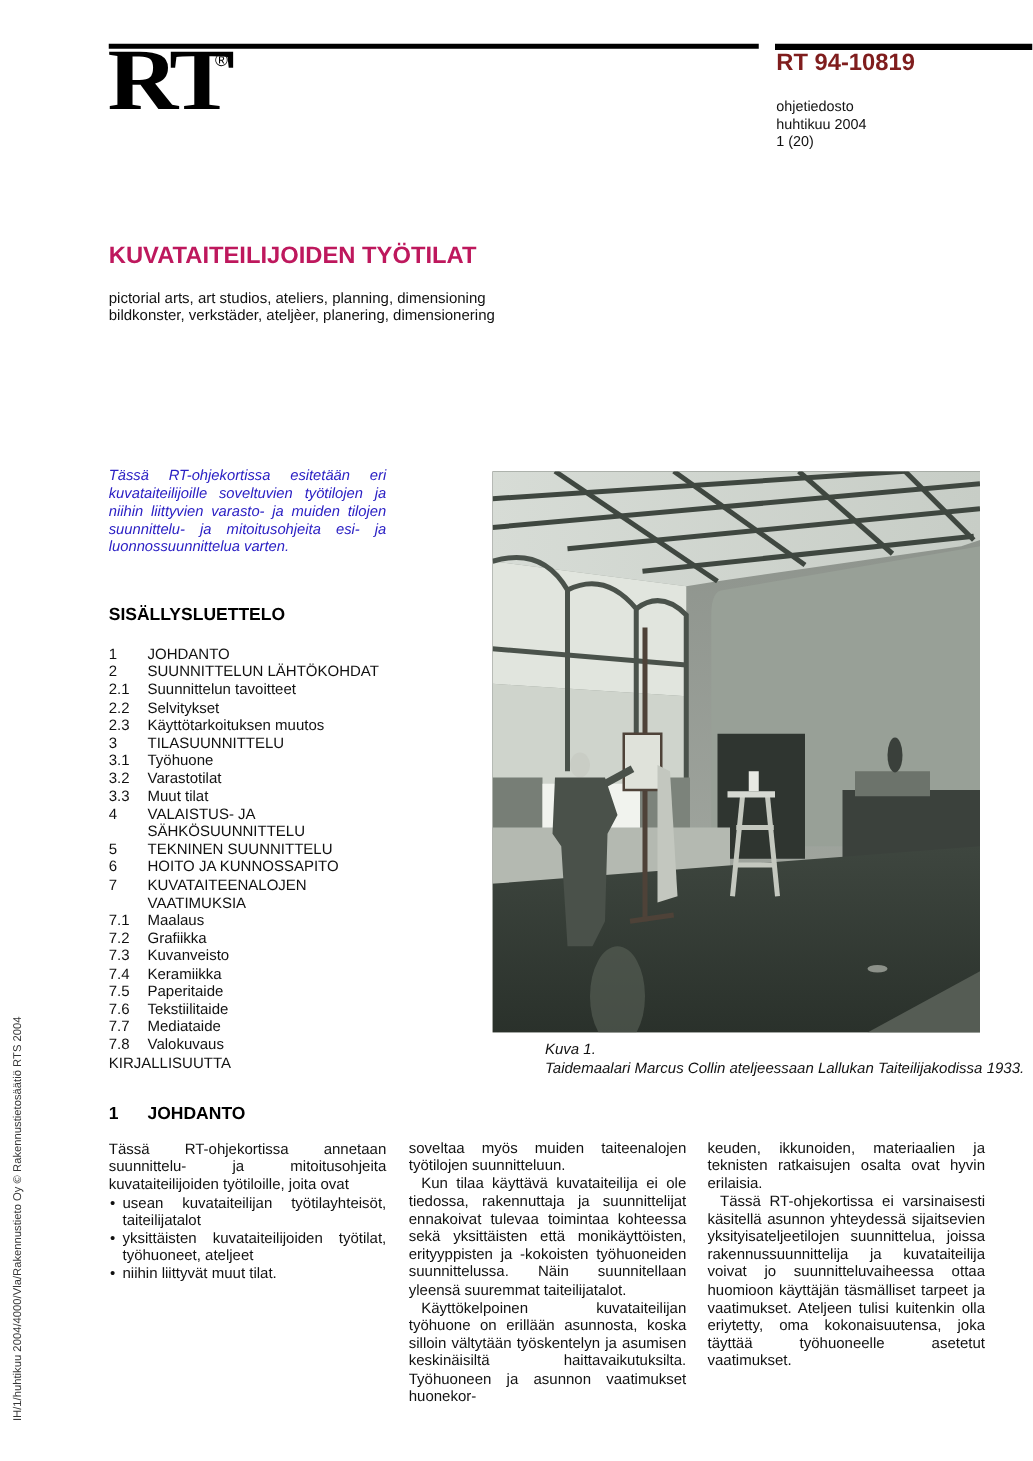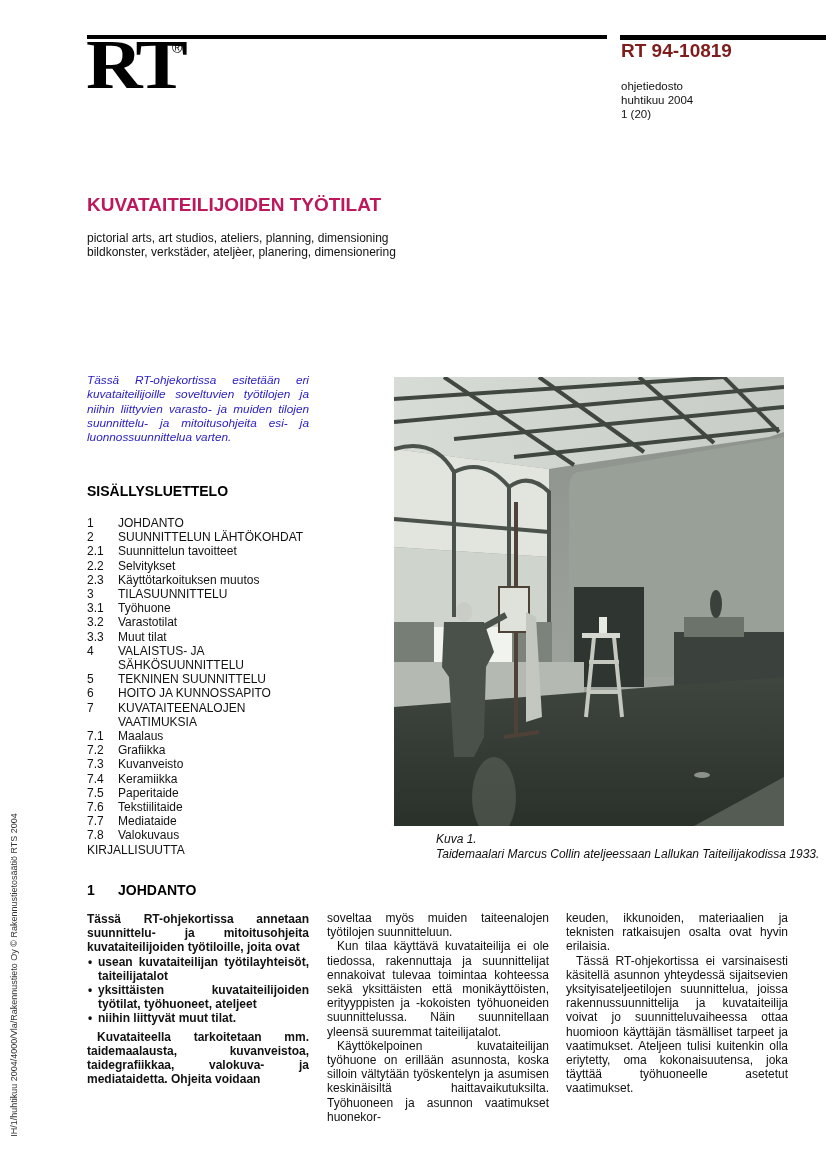--- a/index.html
+++ b/index.html
@@ -39,21 +39,21 @@
 
     .section-heading { left: 87px; top: 882px; font-size: 14px; font-weight: bold; color: #000; display: flex; }
     .section-heading .num { width: 31px; }
 
     .col { top: 912px; width: 222px; font-size: 12px; line-height: 14.2px; color: #111; text-align: justify; }
     .col p { margin: 0; text-indent: 10px; }
     .col p.noindent { text-indent: 0; }
     .col ul { margin: 0; padding: 0; list-style: none; }
     .col li { position: relative; padding-left: 11px; text-align: justify; }
     .col li .bullet { position: absolute; left: 1px; top: 0; }
-    .col1 { left: 87px; font-weight: bold; }
+    .col1 { left: 87px; }
     .col2 { left: 327px; top: 911px; }
     .col3 { left: 566px; top: 911px; }
 
     .side-note { left: 4px; top: 810px; width: 20px; height: 330px; }
     .side-note span { position: absolute; left: 50%; top: 50%; white-space: nowrap; font-size: 9px; color: #333;
                       transform: translate(-50%, -50%) rotate(-90deg); }
   </style>
 </head>
 <body>
 
@@ -270,21 +270,20 @@
   <span>JOHDANTO</span>
 </div>
 
 <div class="abs col col1">
   <p class="noindent">Tässä RT-ohjekortissa annetaan suunnittelu- ja mitoitusohjeita kuvataiteilijoiden työtiloille, joita ovat</p>
   <ul>
     <li><span class="bullet">•</span><span>usean kuvataiteilijan työtilayhteisöt, taiteilijatalot</span></li>
     <li><span class="bullet">•</span><span>yksittäisten kuvataiteilijoiden työtilat, työhuoneet, ateljeet</span></li>
     <li><span class="bullet">•</span><span>niihin liittyvät  muut tilat.</span></li>
   </ul>
-  <p style="margin-top:4px">Kuvataiteella tarkoitetaan mm. taidemaalausta, kuvanveistoa, taidegrafiikkaa, valokuva- ja mediataidetta. Ohjeita voidaan</p>
 </div>
 
 <div class="abs col col2">
   <p class="noindent">soveltaa myös muiden taiteenalojen työtilojen suunnitteluun.</p>
   <p>Kun tilaa käyttävä kuvataiteilija ei ole tiedossa, rakennuttaja ja suunnittelijat ennakoivat tulevaa toimintaa kohteessa sekä yksittäisten että monikäyttöisten, erityyppisten ja -kokoisten työhuoneiden suunnittelussa. Näin suunnitellaan yleensä suuremmat taiteilijatalot.</p>
   <p>Käyttökelpoinen kuvataiteilijan työhuone on erillään asunnosta, koska silloin vältytään työskentelyn ja asumisen keskinäisiltä haittavaikutuksilta. Työhuoneen ja asunnon vaatimukset huonekor-</p>
 </div>
 
 <div class="abs col col3">
   <p class="noindent">keuden, ikkunoiden, materiaalien ja teknisten ratkaisujen osalta ovat hyvin erilaisia.</p>

